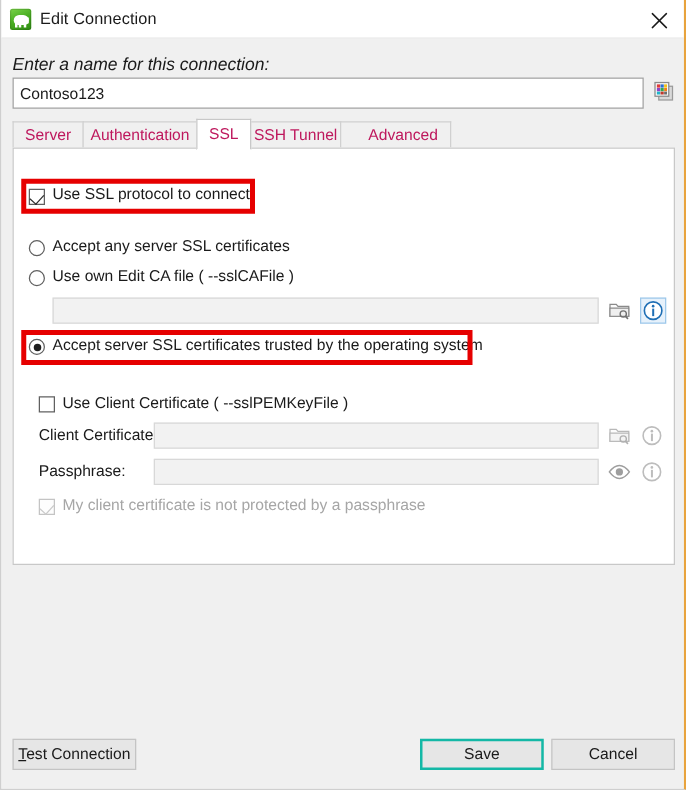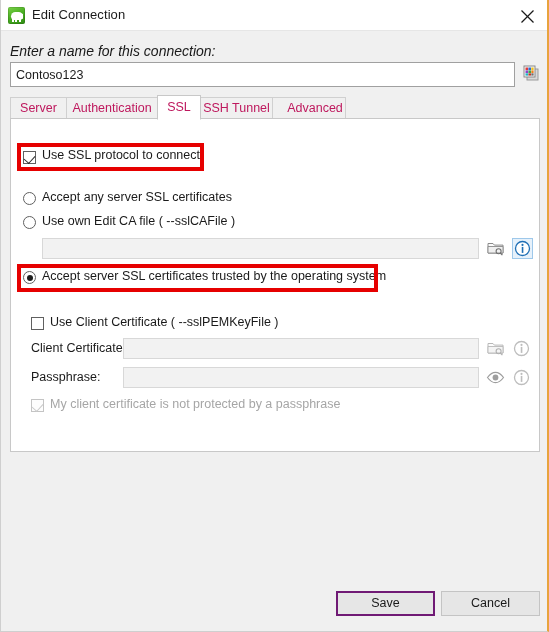--- a/index.html
+++ b/index.html
@@ -254,21 +254,21 @@
     background: #e6e6e6;
     border: 1px solid #c4c4c4;
     font-family: "Liberation Sans", sans-serif;
     font-size: 12.5px;
     color: #1a1a1a;
     text-align: center;
     line-height: 23px;
     cursor: default;
   }
   .btn.focus {
-    border: 2px solid #701a75;
+    border: 2px solid #14b8a6;
     background: #e6e6e6;
     line-height: 21px;
   }
   .accel { text-decoration: underline; }
 </style>
 </head>
 <body>
 
 <div id="app">
 
@@ -310,21 +310,21 @@
           <rect x="10.3" y="10.3" width="2.3" height="2.3" fill="#6d6d6d"></rect>
         </svg>
       </div>
     </div>
 
     <div class="tabstrip">
       <div class="tab" style="left:0px; width:57px;">Server</div>
       <div class="tab" style="left:56px; width:92px;">Authentication</div>
       <div class="tab active" style="left:147px; width:44px;">SSL</div>
       <div class="tab" style="left:190px; width:73px;">SSH Tunnel</div>
-      <div class="tab" style="left:262px; width:74px;padding-left:12px;">Advanced</div>
+      <div class="tab" style="left:262px; width:89px;padding-left:12px;">Advanced</div>
     </div>
 
     <div class="tabpanel">
 
       <div class="cbox" style="left:12px; top:32px;">
         <div class="tick"></div>
       </div>
       <div class="field-label" style="left:31px; top:29px;">Use SSL protocol to connect</div>
 
       <div class="radio" style="left:12px; top:73px;"></div>
@@ -394,17 +394,20 @@
 
       <div class="cbox disabled" style="left:20px; top:280px;">
         <div class="tick"></div>
       </div>
       <div class="field-label disabled" style="left:39px; top:278px;">My client certificate is not protected by a passphrase</div>
 
       <div class="redbox" style="left:6px; top:24px; width:187px; height:28px;"></div>
       <div class="redbox" style="left:6px; top:145px; width:361px; height:28px;"></div>
     </div>
 
+    <div class="btn" style="left:9px; top:560px; width:99px;">
+      <span class="accel">T</span><span>est Connection</span>
+    </div>
     <div class="btn focus" style="left:335px; top:560px; width:99px;">Save</div>
     <div class="btn" style="left:440px; top:560px; width:99px;">Cancel</div>
 
   </div>
 </div>
 
 </body></html>

